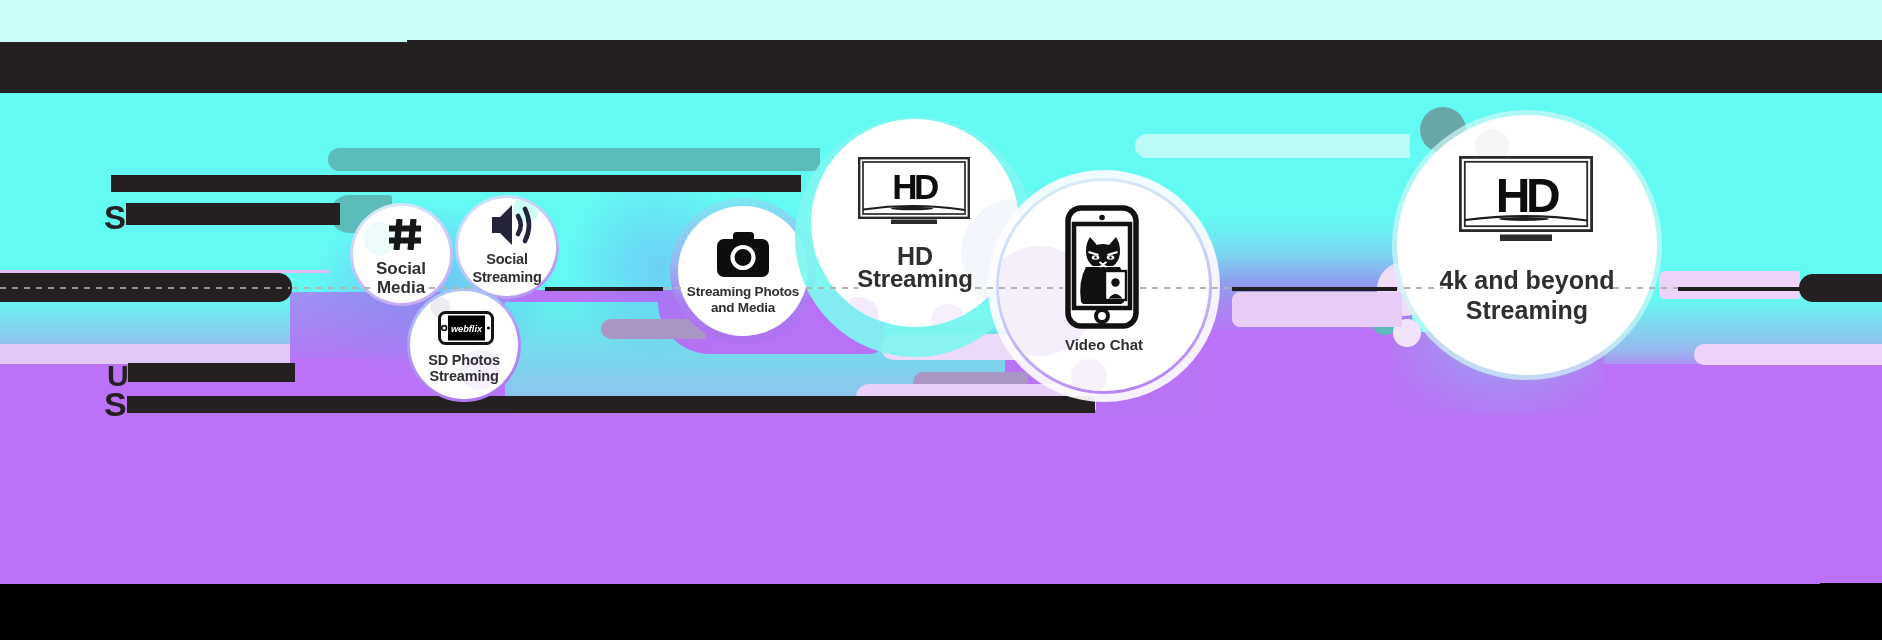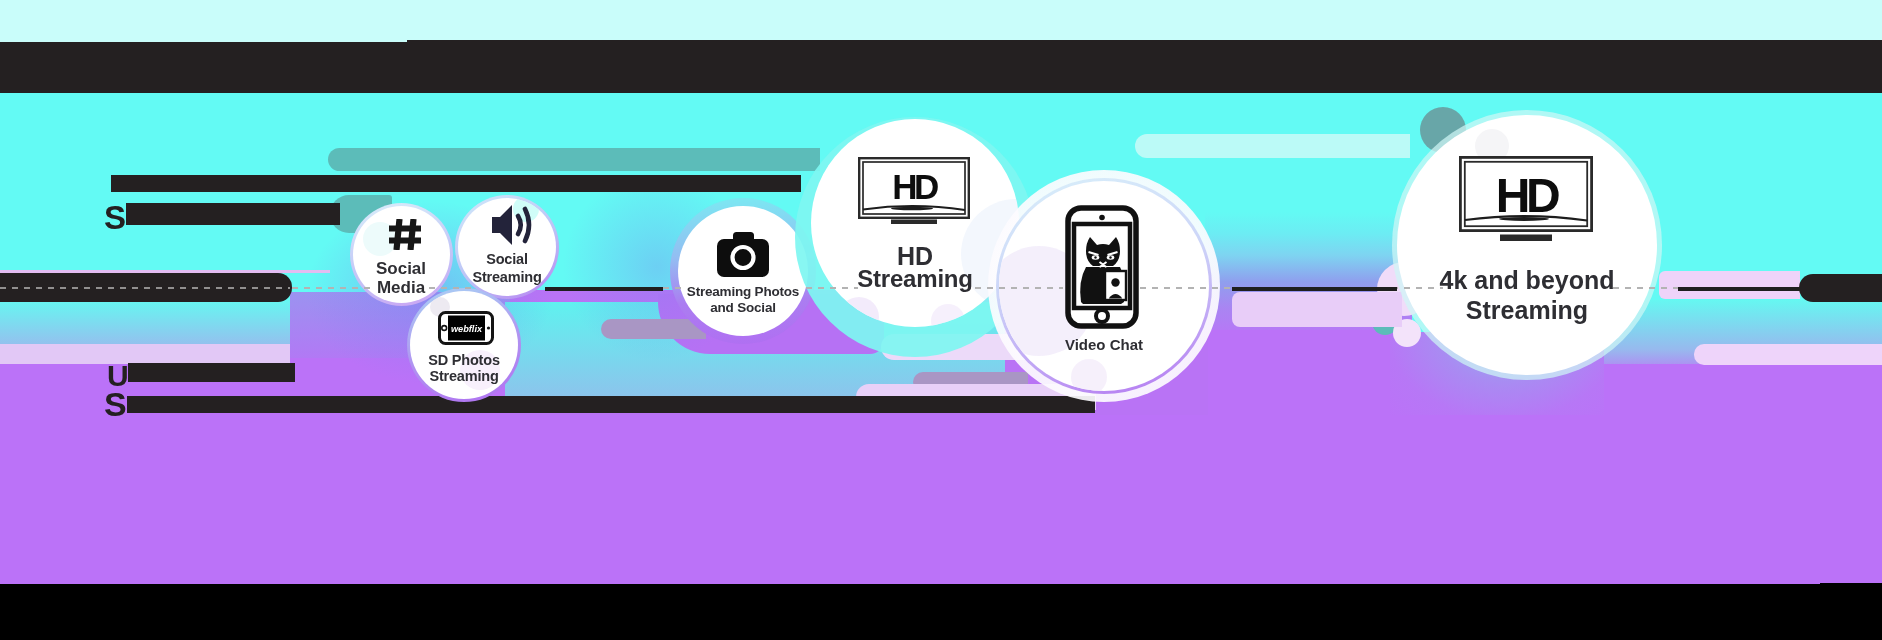--- a/index.html
+++ b/index.html
@@ -115,21 +115,21 @@
 
   <div style="left:670px;top:198px;width:146px;height:146px;border-radius:50%;z-index:34;
     border:8px solid transparent;overflow:hidden;
     background:linear-gradient(#fff,#fff) padding-box,linear-gradient(178deg,#7be9f2 0%,#93bdf2 40%,#ab7df1 70%,#b06ff2 100%) border-box;">
     <svg style="left:38px;top:26px;" width="54" height="48" viewBox="0 0 54 48">
       <rect x="17" y="0" width="21" height="13" rx="3.5" fill="#0d0d0d"></rect>
       <rect x="1" y="7" width="52" height="38" rx="7" fill="#0d0d0d"></rect>
       <circle cx="27" cy="25.5" r="10.5" fill="none" stroke="#fff" stroke-width="4.2"></circle>
     </svg>
     <div class="lbl" style="left:65px;top:86px;font-size:13.5px;letter-spacing:-.2px;">Streaming Photos</div>
-    <div class="lbl" style="left:65px;top:102px;font-size:13.5px;letter-spacing:-.2px;">and Social</div>
+    <div class="lbl" style="left:65px;top:102px;font-size:13.5px;letter-spacing:-.2px;">and Media</div>
   </div>
 
   <div style="left:795px;top:117px;width:240px;height:240px;border-radius:50%;z-index:35;background:rgba(126,246,241,.92);"></div>
   <div style="left:811px;top:119px;width:208px;height:208px;border-radius:50%;z-index:36;background:#fff;overflow:hidden;">
     <div style="left:150px;top:80px;width:110px;height:110px;border-radius:50%;background:rgba(225,235,250,.4);"></div>
     <div style="left:28px;top:178px;width:40px;height:40px;border-radius:50%;background:rgba(240,230,250,.8);"></div>
     <div style="left:120px;top:185px;width:34px;height:34px;border-radius:50%;background:rgba(240,230,250,.6);"></div>
     <svg style="left:47px;top:38px;" width="112" height="70" viewBox="0 0 112 70">
       <rect x="1.2" y="1.2" width="109.6" height="59.6" fill="#fff" stroke="#2a2a2a" stroke-width="2.4"></rect>
       <rect x="5" y="5" width="102" height="52" fill="none" stroke="#2a2a2a" stroke-width="1.7"></rect>

